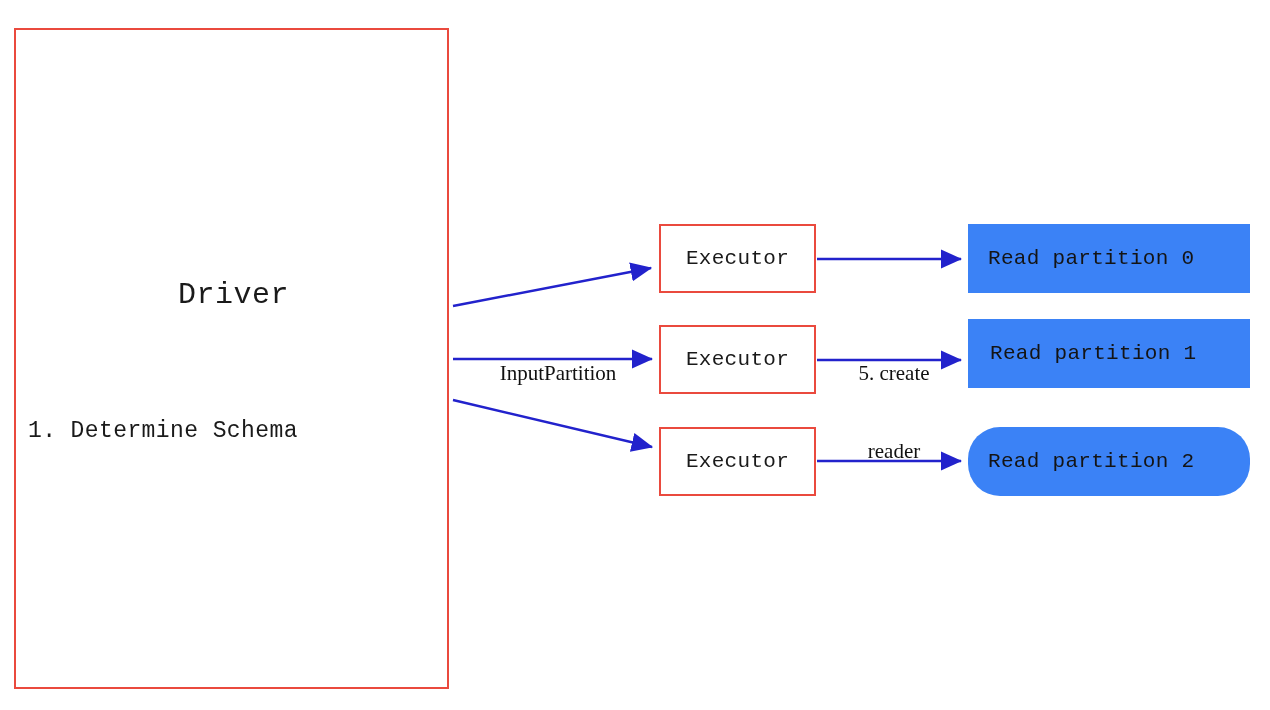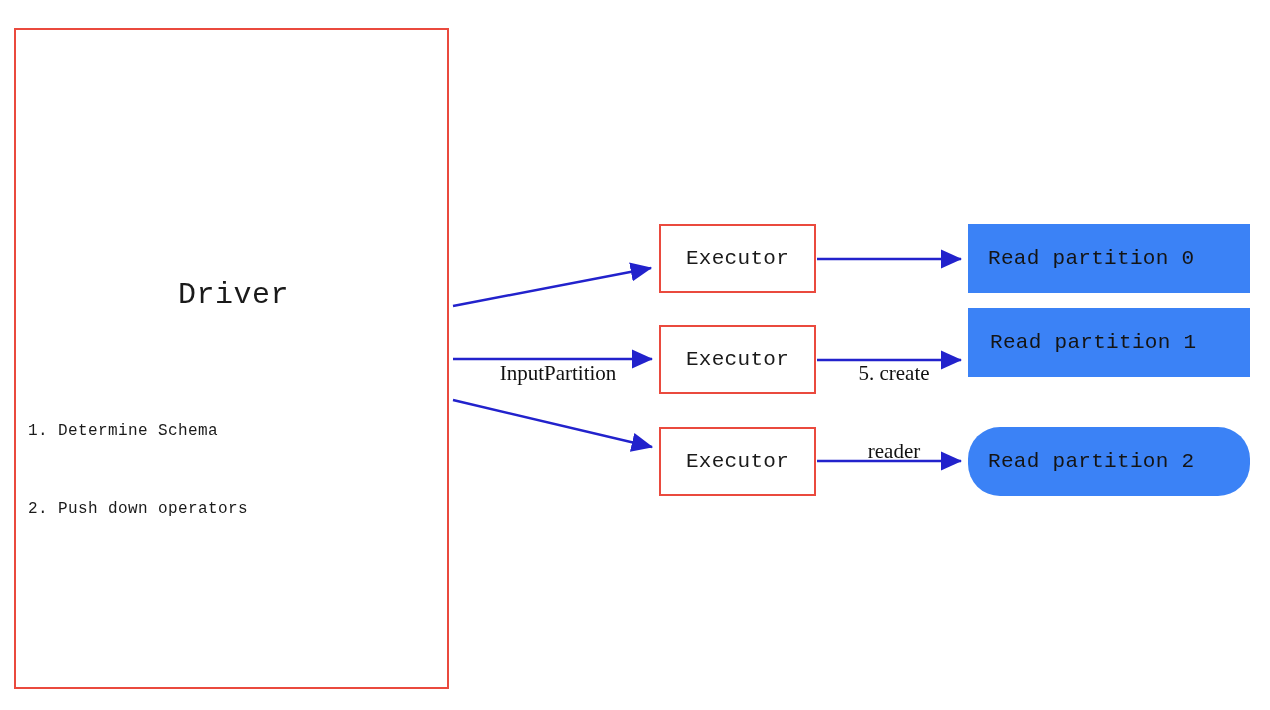--- a/index.html
+++ b/index.html
@@ -47,21 +47,21 @@
     color: #1a1a1a;
     letter-spacing: 0.5px;
     white-space: pre;
   }
   .driver-steps {
     position: absolute;
     left: 12px;
     top: 336px;
     width: 420px;
     font-family: "Liberation Mono", "DejaVu Sans Mono", monospace;
-    font-size: 16px;
+    font-size: 23px;
     line-height: 26px;
     color: #1a1a1a;
     letter-spacing: 0.4px;
     white-space: pre;
   }
   .driver-steps div { white-space: pre; }
 
   
   .exec-box {
     position: absolute;
@@ -100,21 +100,21 @@
     padding-left: 20px;
   }
   .part-box .part-label {
     font-family: "Liberation Mono", "DejaVu Sans Mono", monospace;
     font-size: 21px;
     color: #141414;
     letter-spacing: 0.3px;
     white-space: pre;
   }
   .part-0 { top: 224px; }
-  .part-1 { top: 308px; padding-left: 22px; }
+  .part-1 { top: 319px; padding-left: 22px; }
   .part-2 { top: 427px; border-radius: 32px; }
 
   
   .edge-label {
     position: absolute;
     font-family: "Liberation Serif", "DejaVu Serif", serif;
     font-size: 21px;
     line-height: 26px;
     color: #111111;
     text-align: center;
@@ -153,21 +153,20 @@
 
     <line x1="817" y1="360" x2="961" y2="360" stroke="#2222cc" stroke-width="2.4" marker-end="url(#arrowhead)"></line>
 
     <line x1="817" y1="461" x2="961" y2="461" stroke="#2222cc" stroke-width="2.4" marker-end="url(#arrowhead)"></line>
   </svg>
 
   <div class="driver-box">
     <div class="driver-title">Driver</div>
     <div class="driver-steps">
       <div>1. Determine Schema</div>
-      <div>2. Push down operators</div>
     </div>
   </div>
 
   <div class="exec-box exec-0">
     <span class="exec-label">Executor</span>
   </div>
   <div class="exec-box exec-1">
     <span class="exec-label">Executor</span>
   </div>
   <div class="exec-box exec-2">

